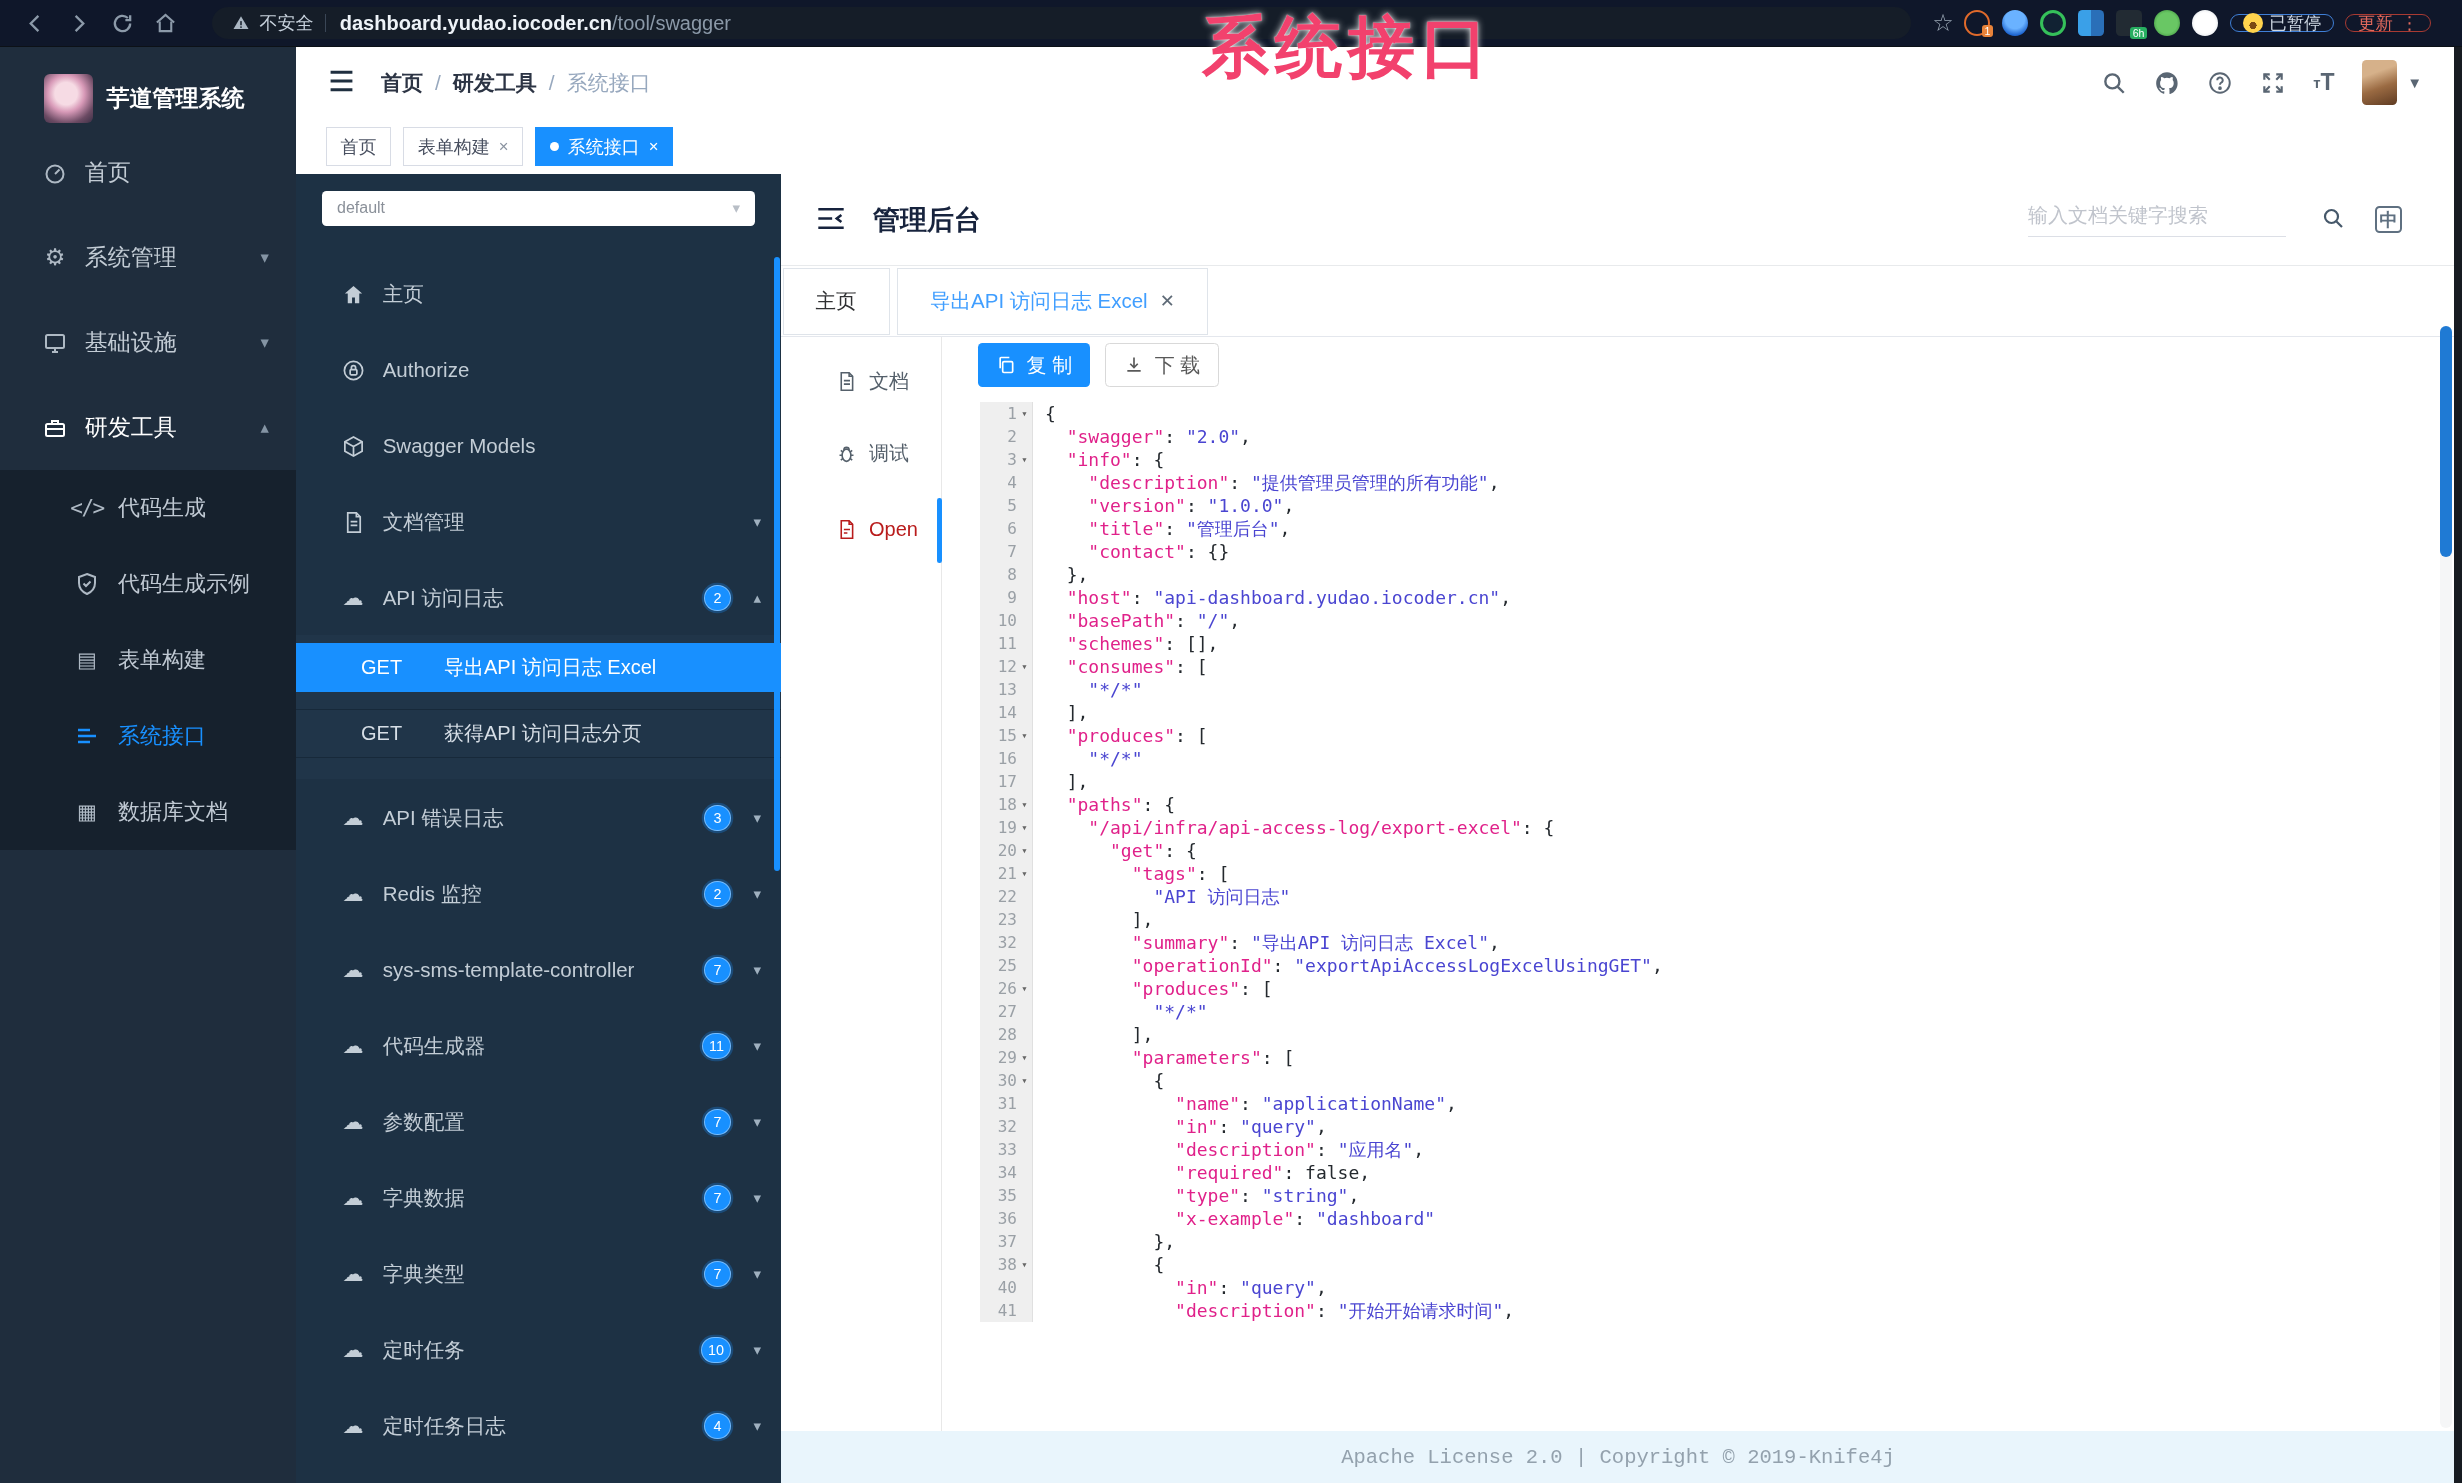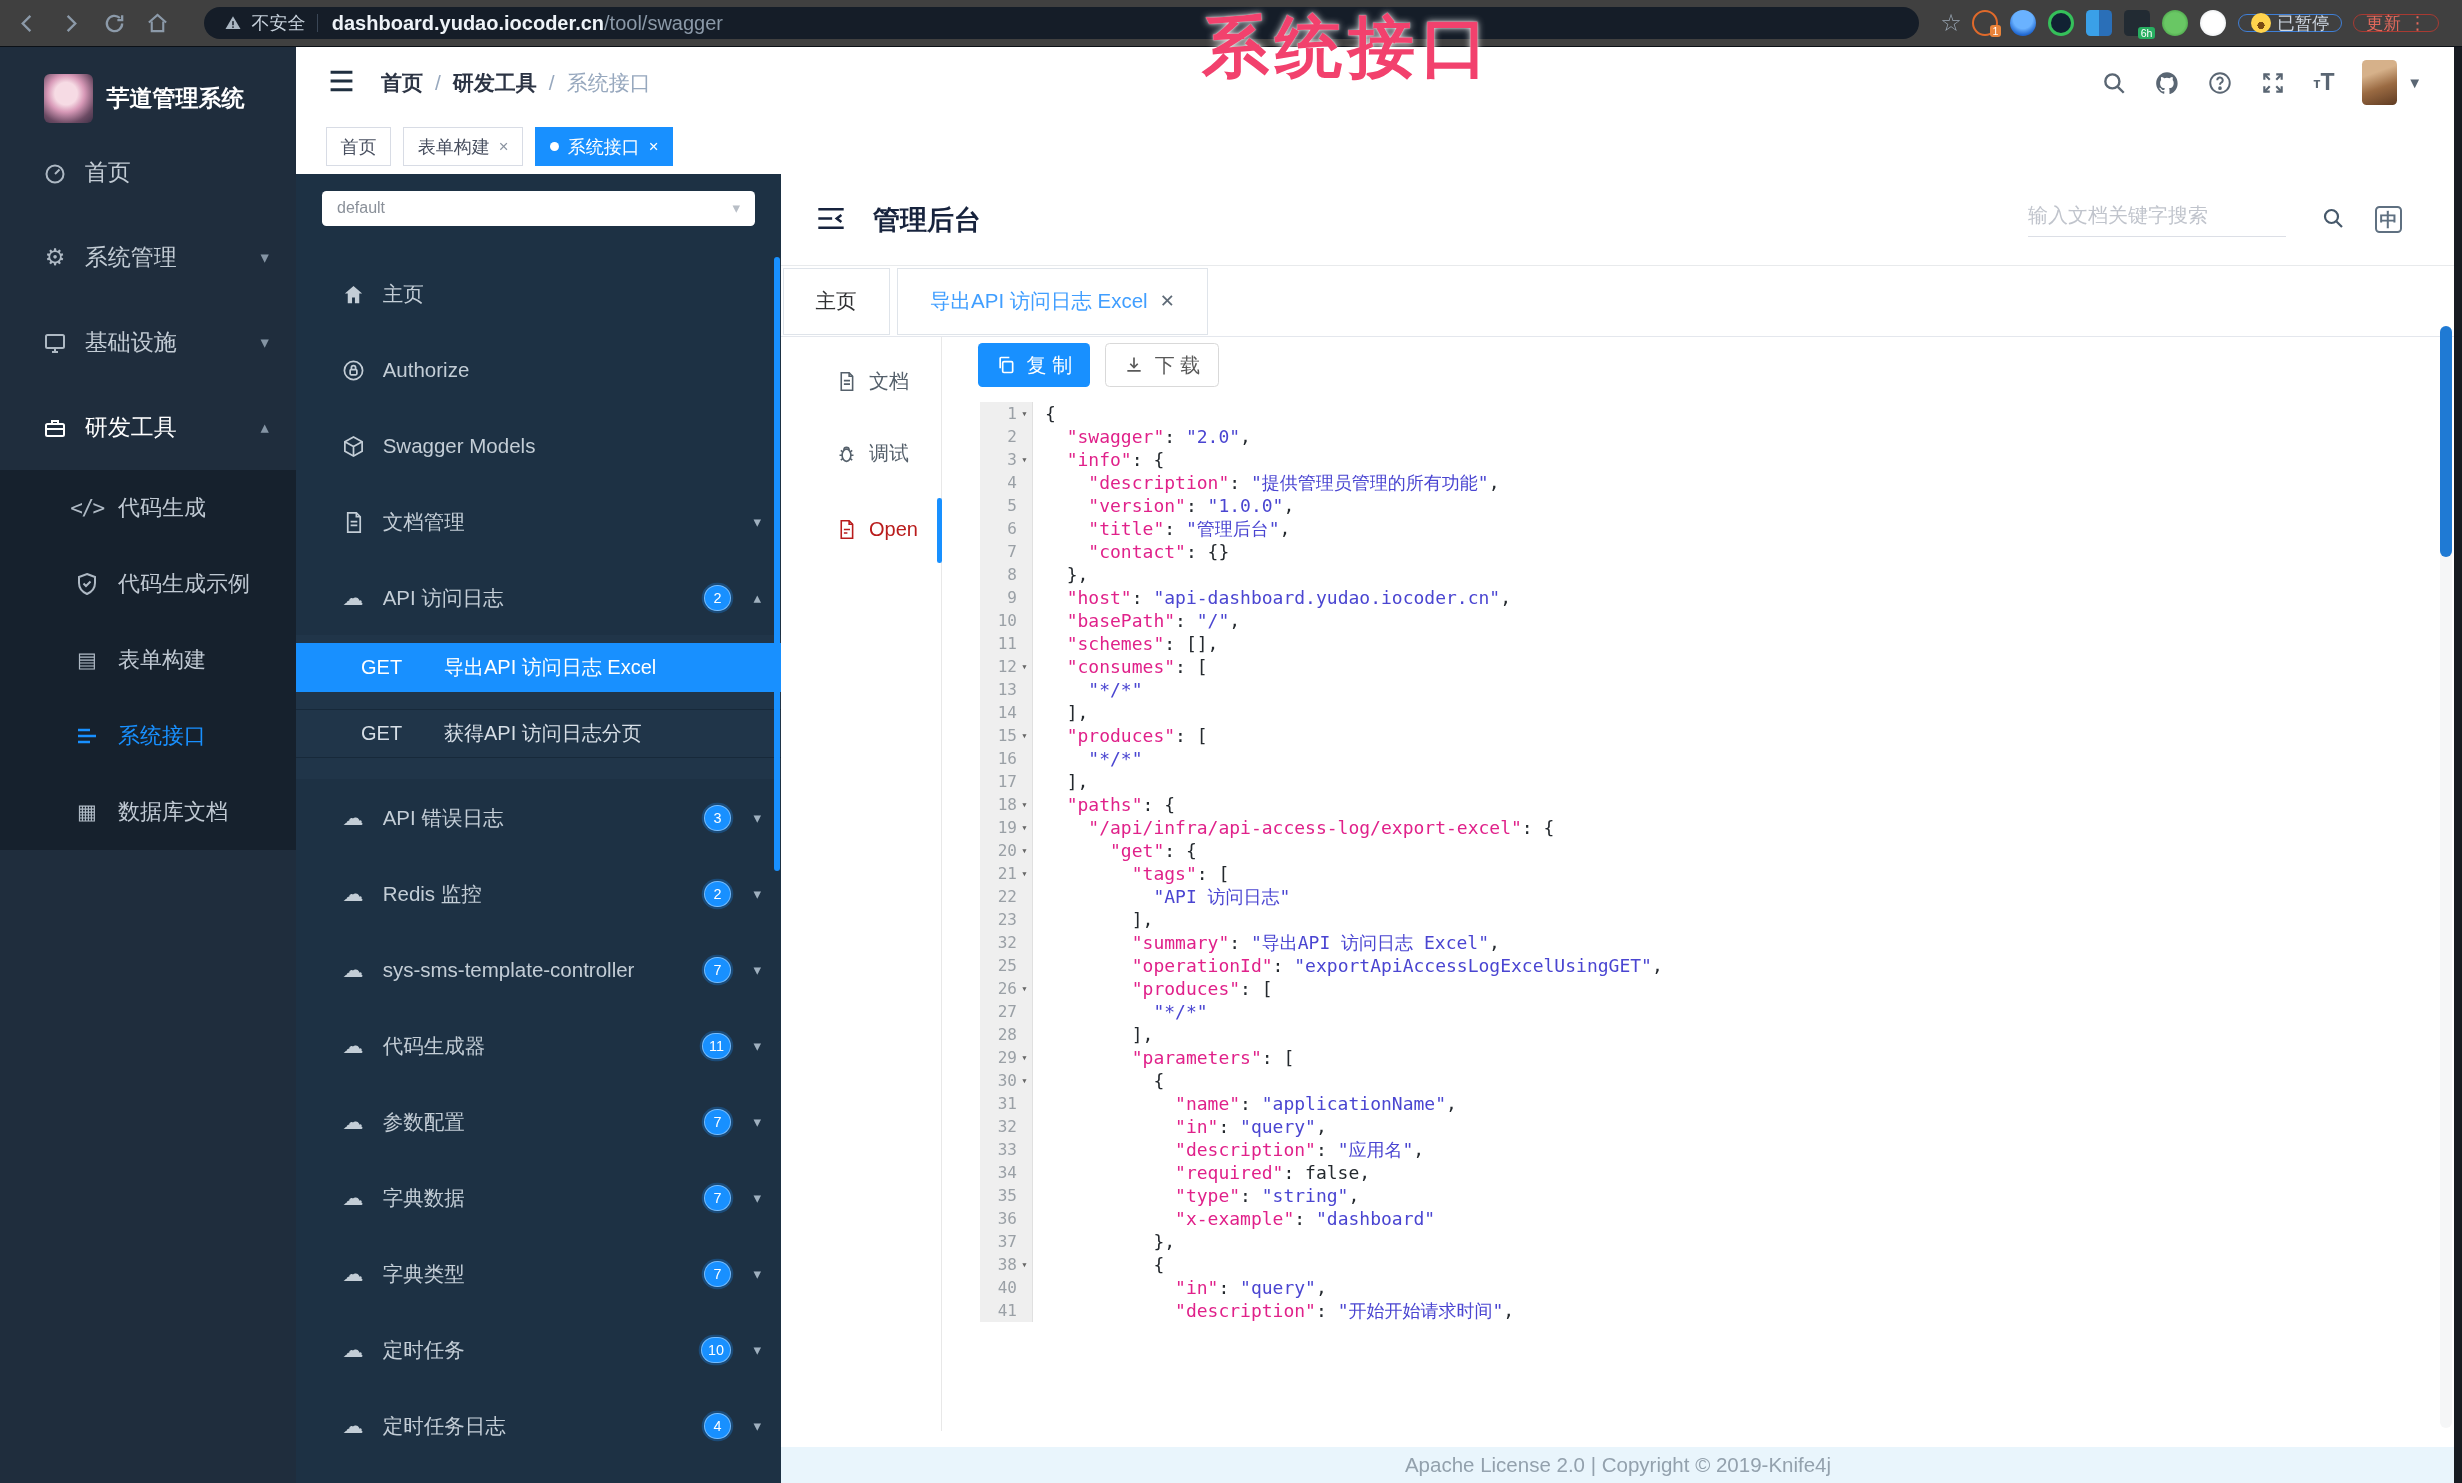--- a/index.html
+++ b/index.html
@@ -1,20 +1,20 @@
 <!DOCTYPE html>
 <html style="font-size:12px"><head>
 <meta charset="utf-8">
 <style>
   * { margin:0; padding:0; box-sizing:border-box; }
   body { font-family:"Liberation Sans", sans-serif; background:#fff; }
   .screen { position:relative; width:2462px; height:1484px; overflow:hidden; background:#fff; }
 
   
-  .chrome { position:absolute; left:0; top:0; width:2462px; height:47px; background:#404040; display:flex; align-items:center; padding:0 12px; border-bottom:0.8px solid #0c1117; z-index:5; }
+  .chrome { position:absolute; left:0; top:0; width:2462px; height:47px; background:#0f172a; display:flex; align-items:center; padding:0 20px; border-bottom:0.8px solid #0c1117; z-index:5; }
   .nav-ic { width:30px; height:30px; display:flex; align-items:center; justify-content:center; color:#8c9aa9; margin-right:13.6px; flex:0 0 auto; }
   .nav-ic svg { width:23px; height:23px; }
   .omnibox { flex:1 1 auto; height:32px; background:#151d28; border-radius:16px; display:flex; align-items:center; padding:0 20px; margin:0 18px; overflow:hidden; }
   .omnibox .warn { color:#aab6c2; display:flex; align-items:center; margin-right:9px; }
   .omnibox .warn svg { width:18px; height:18px; }
   .sec-label { color:#c7d1dc; font-size:18px; margin-right:12px; white-space:nowrap; }
   .om-div { width:0.8px; height:18px; background:#3a4656; margin-right:13.6px; }
   .url-host { color:#eef3f8; font-size:20px; font-weight:bold; white-space:nowrap; }
   .url-path { color:#8b99a8; font-size:20px; white-space:nowrap; }
   .star { color:#9aa7b5; font-size:24px; margin:0 10.6px 0 3px; flex:0 0 auto; }
@@ -133,21 +133,21 @@
   .cl .g .f { width:15px; text-align:center; color:#666; font-size:10.6px; }
   .cl .t { white-space:pre; padding-left:12px; color:#24292e; }
   .c-k { color:#e0218a; }
   .c-s { color:#4a45d1; }
   .c-p { color:#24292e; }
   .c-b { color:#24292e; }
 
   .main-scroll-track { position:absolute; right:3px; top:152px; width:12px; height:1102px; background:#f5f6f7; border-radius:6px; }
   .main-scroll-thumb { position:absolute; right:0; top:0; width:12px; height:231px; background:#1f7ad4; border-radius:6px; }
 
-  .doc-footer { position:absolute; left:0; right:0; bottom:0; height:36px; background:#e9f5fc; display:flex; align-items:center; justify-content:center; color:#93a1ad; font-size:20.5px; }
+  .doc-footer { position:absolute; left:0; right:0; bottom:0; height:52px; background:#e9f5fc; display:flex; align-items:center; justify-content:center; color:#93a1ad; font-size:20.5px;font-family:Liberation Mono, monospace; }
 
   .window-scrollbar { position:absolute; right:0; top:47px; width:7.6px; height:1437px; background:#171b21; }
 </style>
 </head>
 <body>
 
 <div class="screen">
 
   <div class="chrome">
     <span class="nav-ic">

